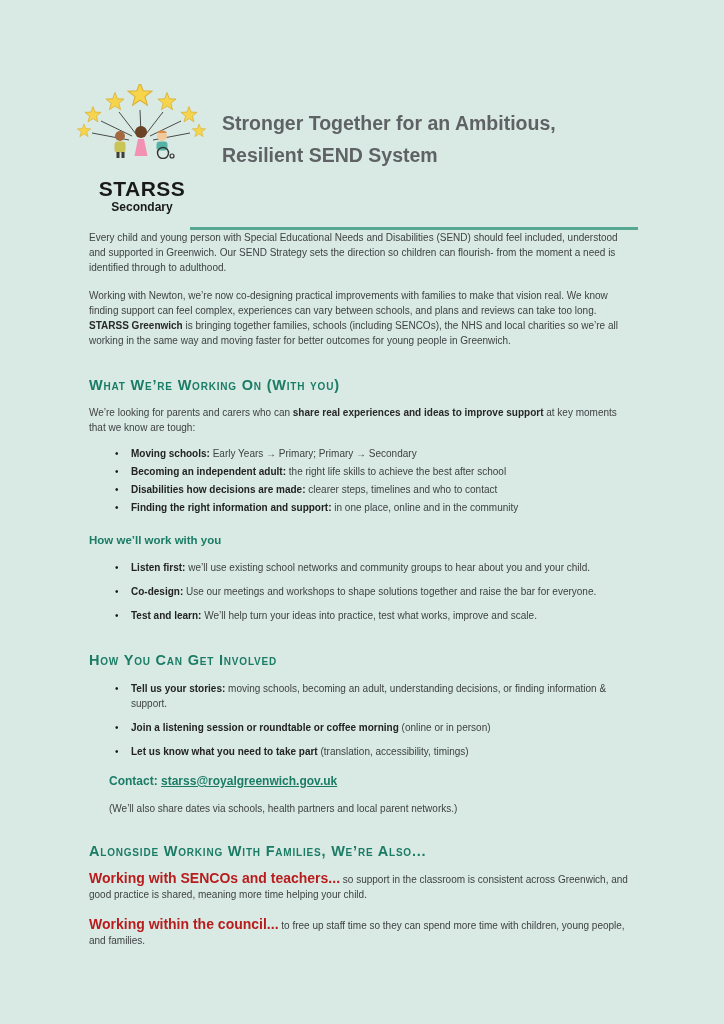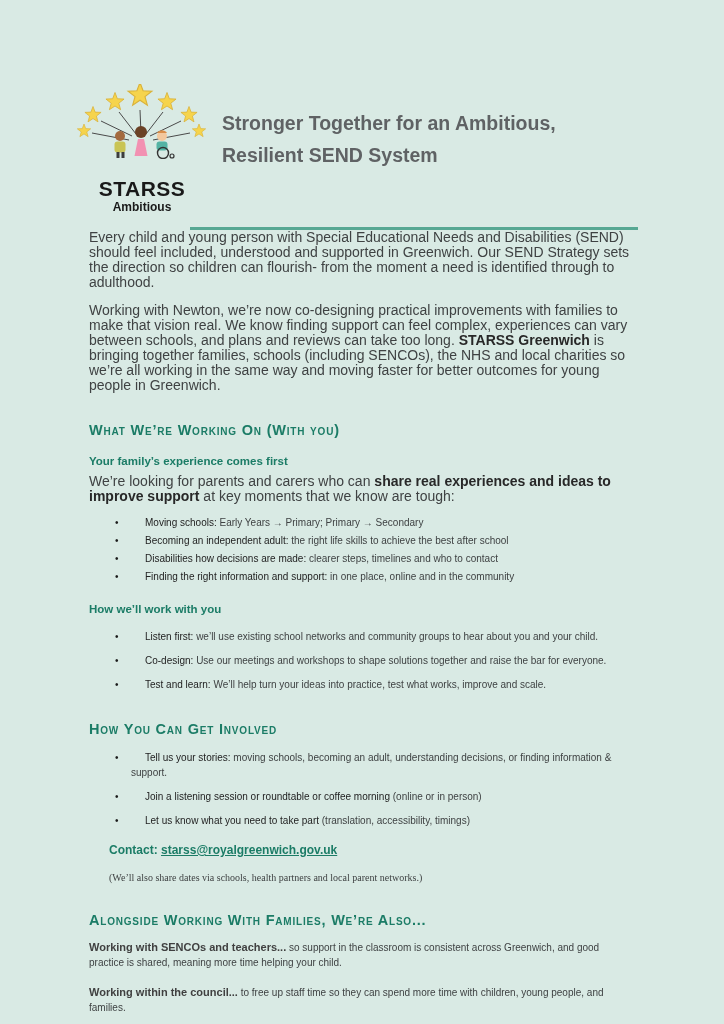--- a/index.html
+++ b/index.html
@@ -8,34 +8,34 @@
   
   .header{display:flex;padding:84px 60px 0 76px;}
   .logo{width:132px;flex:none;text-align:center;}
   .logo-name{font-size:21px;font-weight:800;letter-spacing:.5px;color:#191919;line-height:1;margin-top:15px;}
   .logo-sub{font-size:12px;font-weight:700;color:#191919;margin-top:1px;}
   .title{margin-left:14px;padding-top:24px;font-size:19.5px;font-weight:700;color:#5f6264;line-height:1.62;}
   .divider{height:3px;background:#57a893;width:448px;margin:13px 0 0 190px;}
   
   .content{padding:0 89px;}
   h2.sec{font-variant:small-caps;letter-spacing:.8px;color:#1b7c66;font-size:14.5px;font-weight:700;margin:29px 0 12px;}
-  p.body{font-size:14px;line-height:15px;margin:0 0 13px;}
+  p.body{font-size:10px;line-height:15px;margin:0 0 13px;}
   b.inline{font-weight:700;color:#282828;}
   h3.sub{color:#1b7c66;font-size:11.5px;font-weight:700;margin:17px 0 7px;}
   ul.bullets{list-style:none;margin:10px 0 14px;padding:0 0 0 24px;}
   ul.bullets li{font-size:10px;position:relative;padding-left:18px;}
   ul.tight li{line-height:18px;margin:0;}
   ul.spaced li{line-height:15px;margin:0 0 9px;}
   ul.bullets li::before{content:"•";position:absolute;left:2px;top:0;color:#1c1c1c;}
-  .lead{font-weight:400;color:#232323;margin-left:14px;}
+  .lead{font-weight:700;color:#232323;}
   .contact{margin:15px 0 0 20px;font-size:12px;}
   .contact-label{color:#1b7c66;font-weight:700;}
   .contact-email{color:#1b7c66;font-weight:600;text-decoration:underline;cursor:pointer;}
-  .note{margin:15px 0 0 20px;font-size:10px;font-family:Liberation Serif, serif;}
-  .green-lead{color:#404040;font-weight:700;font-size:11px;}
+  .note{margin:15px 0 0 20px;font-size:10px;}
+  .green-lead{color:#b91c1c;font-weight:700;font-size:14px;}
   p.also{font-size:10px;line-height:15px;margin:0 0 15px;}
 </style>
 </head>
 <body>
 
 <div class="page">
 
   <div class="header">
     <div class="logo">
       <svg width="132" height="75" viewBox="0 0 132 75">
@@ -65,36 +65,35 @@
         <rect x="45.5" y="68" width="3" height="6" fill="#3d3d3d"></rect>
         <circle cx="65" cy="48" r="6" fill="#6b4226"></circle>
         <polygon points="58.5,72 71.5,72 68,55 62,55" fill="#f291b2"></polygon>
         <circle cx="86" cy="52" r="5" fill="#f3c89d"></circle>
         <path d="M81,49 a6 6 0 0 1 10,0 z" fill="#d98e4a"></path>
         <rect x="80.5" y="57.5" width="11" height="9" rx="3" fill="#54b3a4"></rect>
         <circle cx="87" cy="69" r="5.5" fill="none" stroke="#333" stroke-width="1.4"></circle>
         <circle cx="96" cy="72" r="2" fill="none" stroke="#333" stroke-width="1.2"></circle>
       </svg>
       <div class="logo-name">STARSS</div>
-      <div class="logo-sub">Ambitious</div>
+      <div class="logo-sub">Secondary</div>
     </div>
     <div class="title">
       <div>Stronger Together for an Ambitious,</div>
       <div>Resilient SEND System</div>
     </div>
   </div>
   <div class="divider"></div>
 
   <div class="content">
 
     <p class="body">Every child and young person with Special Educational Needs and Disabilities (SEND) should feel included, understood and supported in Greenwich. Our SEND Strategy sets the direction so children can flourish- from the moment a need is identified through to adulthood.</p>
     <p class="body"><span>Working with Newton, we’re now co-designing practical improvements with families to make that vision real. We know finding support can feel complex, experiences can vary between schools, and plans and reviews can take too long. </span><b class="inline">STARSS Greenwich</b><span> is bringing together families, schools (including SENCOs), the NHS and local charities so we’re all working in the same way and moving faster for better outcomes for young people in Greenwich.</span></p>
 
     <h2 class="sec">What We’re Working On (With you)</h2>
-    <h3 class="sub">Your family’s experience comes first</h3>
     <p class="body" style="margin-bottom:6px"><span>We’re looking for parents and carers who can </span><b class="inline">share real experiences and ideas to improve support</b><span> at key moments that we know are tough:</span></p>
 
     <ul class="bullets tight">
       <li><span class="lead">Moving schools:</span><span> Early Years →  Primary; Primary → Secondary</span></li>
       <li><span class="lead">Becoming an independent adult:</span><span> the right life skills to achieve the best after school</span></li>
       <li><span class="lead">Disabilities how decisions are made:</span><span> clearer steps, timelines and who to contact</span></li>
       <li><span class="lead">Finding the right information and support:</span><span> in one place, online and in the community</span></li>
     </ul>
 
     <h3 class="sub">How we’ll work with you</h3>

